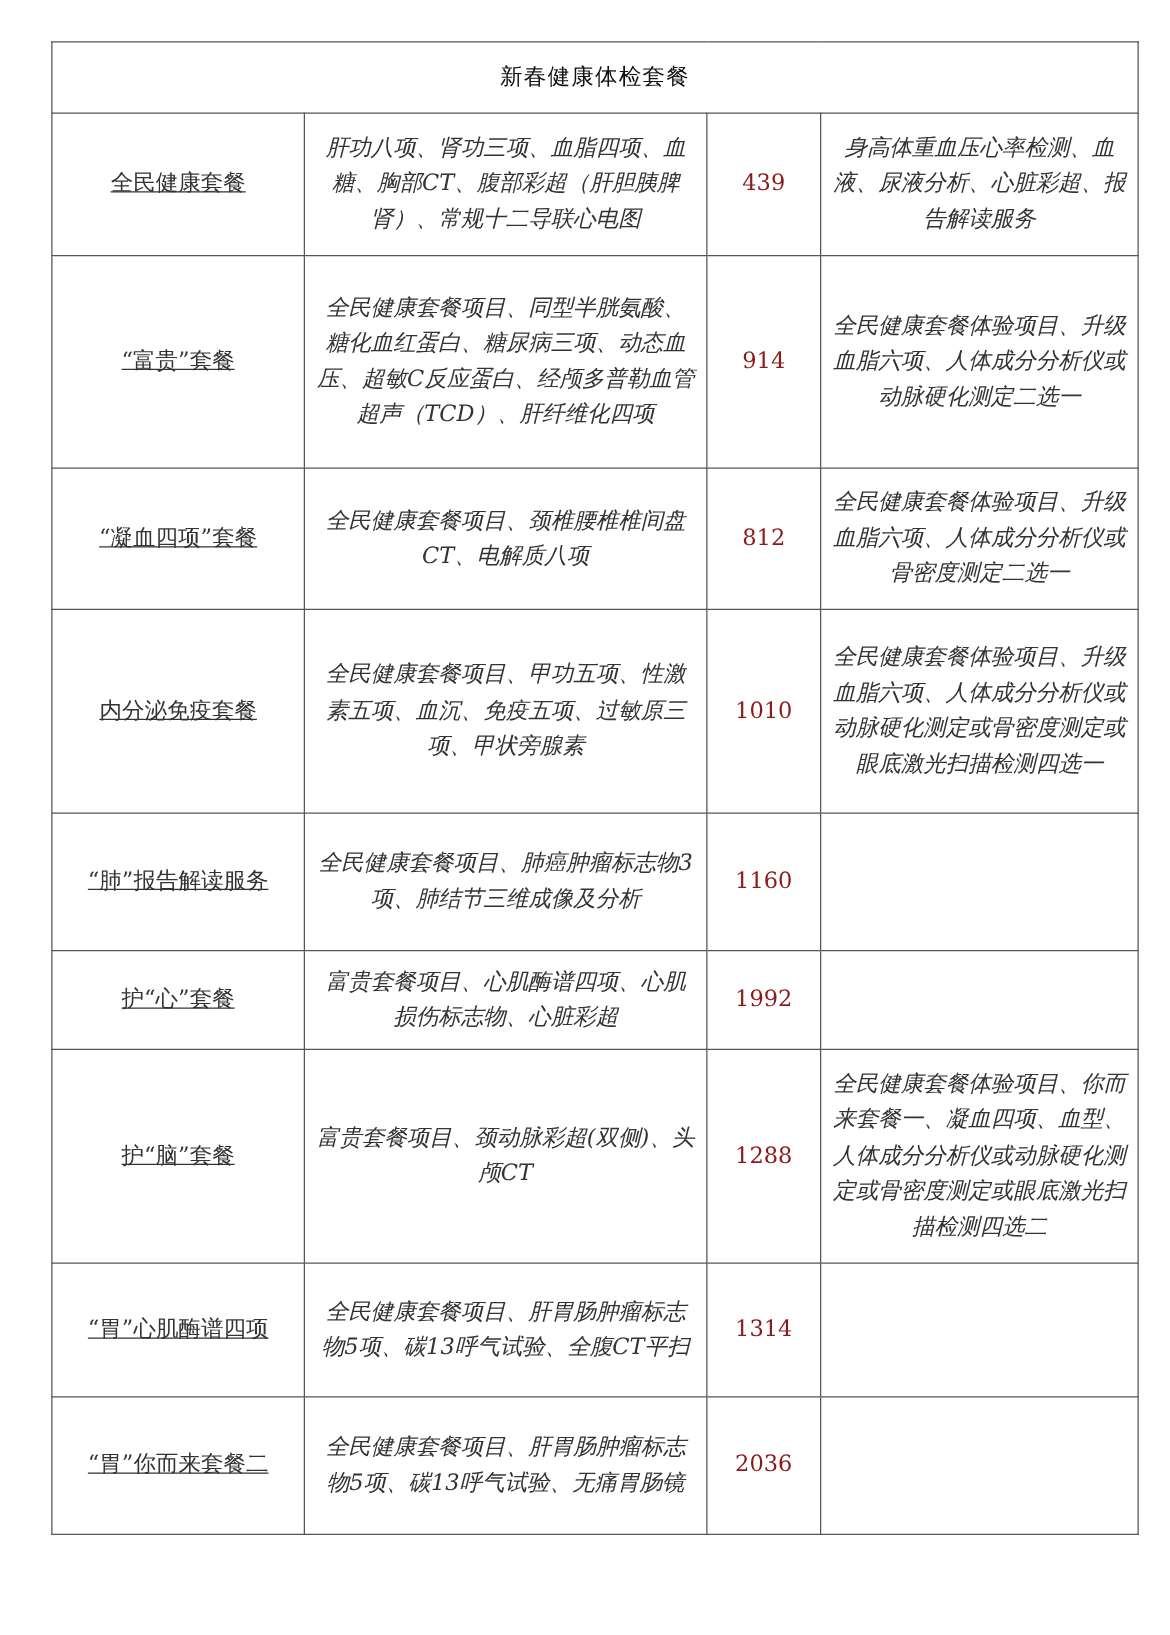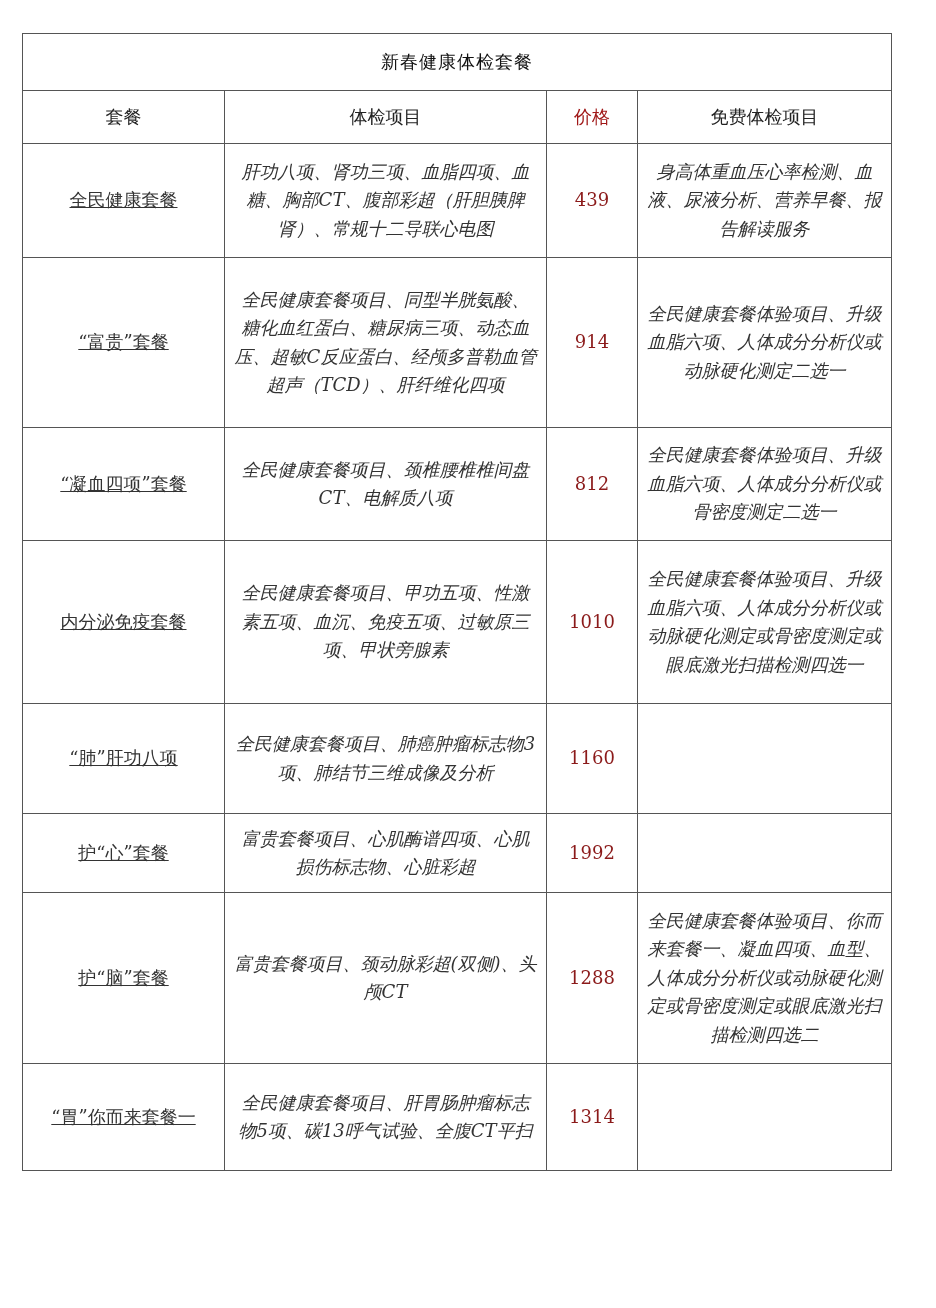--- a/index.html
+++ b/index.html
@@ -1,18 +1,18 @@
 <!DOCTYPE html>
 <html><head>
 <meta charset="utf-8">
 <style>
   html, body { margin: 0; padding: 0; background: #ffffff; }
   body { width: 936px; height: 1308px; position: relative; font-family: "DejaVu Serif", "Liberation Serif", serif; color: #333333; }
   table.pkg {
-    position: absolute; left: 22px; top: 33px;
+    position: absolute; left: 41px; top: 33px;
     width: 869px; border-collapse: collapse; table-layout: fixed;
   }
   table.pkg td, table.pkg th {
     border: 1.5px solid #555555;
     text-align: center; vertical-align: middle;
     font-weight: normal; padding: 0 8px;
     font-size: 18px; line-height: 28.5px;
   }
   .title-cell { height: 56px; font-size: 28px; color: #111111; font-family: "DejaVu Sans", "Liberation Sans", sans-serif; letter-spacing: 1px; }
   .hdr { height: 52px; font-size: 19px; color: #222222; font-family: "DejaVu Sans", "Liberation Sans", sans-serif; }
@@ -28,69 +28,69 @@
   <colgroup>
     <col style="width:202px">
     <col style="width:322px">
     <col style="width:91px">
     <col style="width:254px">
   </colgroup>
   <tbody>
       <tr>
     <th colspan="4" class="title-cell">新春健康体检套餐</th>
   </tr>
-  <tr>
-    <th class="hdr">套餐</th>
-    <th class="hdr">体检项目</th>
-    <th class="hdr hdr-price">价格</th>
-    <th class="hdr">免费体检项目</th>
-  </tr>
 
   <tr style="height:114px">
     <td class="name">全民健康套餐</td>
     <td class="items">肝功八项、肾功三项、血脂四项、血糖、胸部CT、腹部彩超（肝胆胰脾肾）、常规十二导联心电图</td>
     <td class="price">439</td>
-    <td class="free">身高体重血压心率检测、血液、尿液分析、营养早餐、报告解读服务</td>
+    <td class="free">身高体重血压心率检测、血液、尿液分析、心脏彩超、报告解读服务</td>
   </tr>
   <tr style="height:170px">
     <td class="name">“富贵”套餐</td>
     <td class="items">全民健康套餐项目、同型半胱氨酸、糖化血红蛋白、糖尿病三项、动态血压、超敏C反应蛋白、经颅多普勒血管超声（TCD）、肝纤维化四项</td>
     <td class="price">914</td>
     <td class="free">全民健康套餐体验项目、升级血脂六项、人体成分分析仪或动脉硬化测定二选一</td>
   </tr>
   <tr style="height:113px">
     <td class="name">“凝血四项”套餐</td>
     <td class="items">全民健康套餐项目、颈椎腰椎椎间盘CT、电解质八项</td>
     <td class="price">812</td>
     <td class="free">全民健康套餐体验项目、升级血脂六项、人体成分分析仪或骨密度测定二选一</td>
   </tr>
   <tr style="height:163px">
     <td class="name">内分泌免疫套餐</td>
     <td class="items">全民健康套餐项目、甲功五项、性激素五项、血沉、免疫五项、过敏原三项、甲状旁腺素</td>
     <td class="price">1010</td>
     <td class="free">全民健康套餐体验项目、升级血脂六项、人体成分分析仪或动脉硬化测定或骨密度测定或眼底激光扫描检测四选一</td>
   </tr>
   <tr style="height:110px">
-    <td class="name">“肺”肝功八项</td>
+    <td class="name">“肺”报告解读服务</td>
     <td class="items">全民健康套餐项目、肺癌肿瘤标志物3项、肺结节三维成像及分析</td>
     <td class="price">1160</td>
     <td class="free"></td>
   </tr>
   <tr style="height:79px">
     <td class="name">护“心”套餐</td>
     <td class="items">富贵套餐项目、心肌酶谱四项、心肌损伤标志物、心脏彩超</td>
     <td class="price">1992</td>
     <td class="free"></td>
   </tr>
   <tr style="height:171px">
     <td class="name">护“脑”套餐</td>
     <td class="items">富贵套餐项目、颈动脉彩超(双侧)、头颅CT</td>
     <td class="price">1288</td>
     <td class="free">全民健康套餐体验项目、你而来套餐一、凝血四项、血型、人体成分分析仪或动脉硬化测定或骨密度测定或眼底激光扫描检测四选二</td>
   </tr>
   <tr style="height:107px">
-    <td class="name">“胃”你而来套餐一</td>
+    <td class="name">“胃”心肌酶谱四项</td>
     <td class="items">全民健康套餐项目、肝胃肠肿瘤标志物5项、碳13呼气试验、全腹CT平扫</td>
     <td class="price">1314</td>
+    <td class="free"></td>
+  </tr>
+  <tr style="height:110px">
+    <td class="name">“胃”你而来套餐二</td>
+    <td class="items">全民健康套餐项目、肝胃肠肿瘤标志物5项、碳13呼气试验、无痛胃肠镜</td>
+    <td class="price">2036</td>
     <td class="free"></td>
   </tr>
 </tbody>
   </table>
 
 </body></html>

